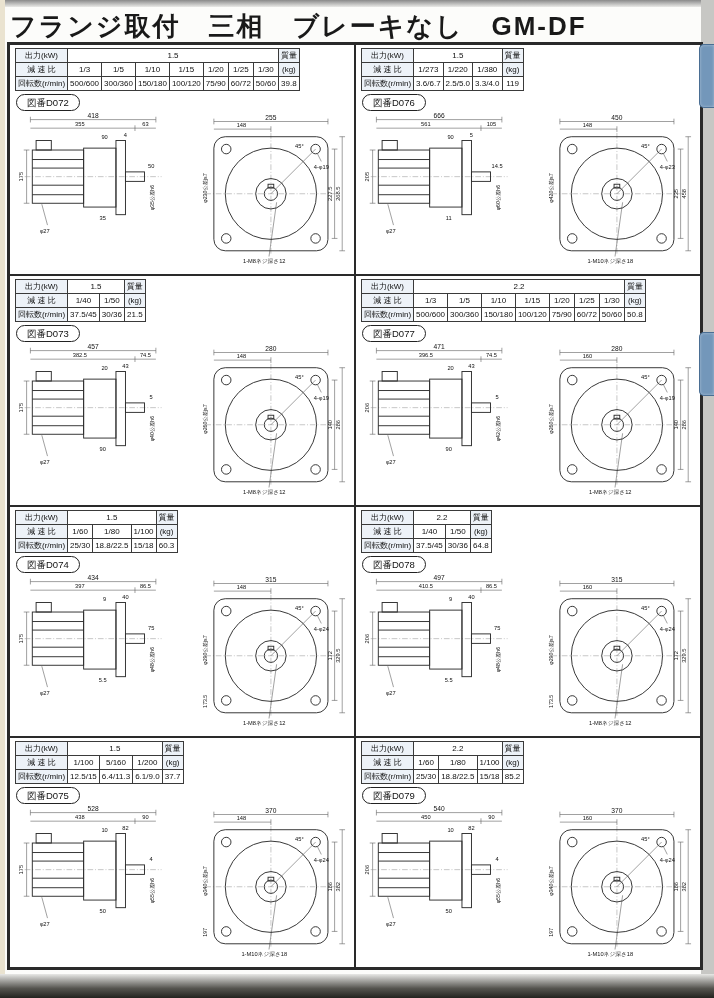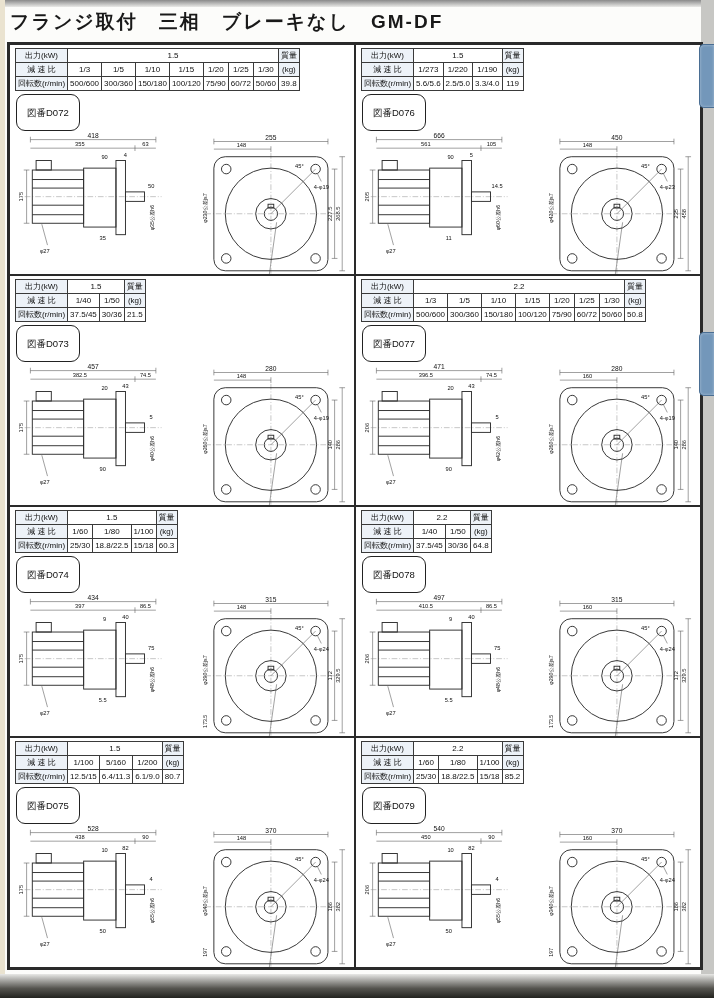--- a/index.html
+++ b/index.html
@@ -3,27 +3,27 @@
 <meta charset="utf-8">
 <style>
   html,body{margin:0;padding:0;}
   body{background:#9e9e9e;font-family:"Liberation Sans","DejaVu Sans",sans-serif;}
   .page{position:relative;width:714px;height:998px;background:#fcfcfa;overflow:hidden;margin:0 auto;}
   .strip-top{position:absolute;top:0;left:0;right:0;height:7px;background:linear-gradient(#8a8a8a,#e9e9e7);}
   .strip-bottom{position:absolute;bottom:0;left:0;right:0;height:24px;background:linear-gradient(#e8e8e6,#55544f 60%,#23231f);}
   .strip-right{position:absolute;top:0;right:0;bottom:0;width:13px;background:#c7c7c4;}
   .strip-left{position:absolute;top:0;left:0;bottom:0;width:5px;background:#eae3d0;}
   .tab{position:absolute;right:0;width:14px;height:62px;background:#7397ba;border:1px solid #4a6e93;border-right:none;border-radius:5px 0 0 5px;box-shadow:inset 0 0 3px rgba(255,255,255,.4);}
-  .header{position:absolute;top:9px;left:10px;right:18px;height:30px;font-size:19px;font-weight:bold;letter-spacing:2px;color:#191919;white-space:nowrap;}
+  .header{position:absolute;top:9px;left:10px;right:18px;height:30px;font-size:26px;font-weight:bold;letter-spacing:2px;color:#191919;white-space:nowrap;}
   .grid{position:absolute;top:42px;left:7px;width:692px;border:2px solid #2a2a2a;display:grid;grid-template-columns:1fr 1fr;background:#fca5a5;}
   .panel{border:1px solid #2a2a2a;height:231px;padding:3px 3px 0 4px;box-sizing:border-box;background:#fff;overflow:hidden;}
   table.spec{border-collapse:collapse;font-size:8px;color:#101010;margin-left:1px;}
   table.spec td{border:1px solid #3a3a3a;padding:0 2px;height:13px;text-align:center;white-space:nowrap;}
   td.lab{background:#edf2f8;}
-  .fig{display:inline-block;margin:3px 0 0 2px;padding:10px 10px;border:1px solid #222;border-radius:9px;font-size:9.5px;line-height:15px;color:#111;}
+  .fig{display:inline-block;margin:3px 0 0 2px;padding:0 10px;border:1px solid #222;border-radius:9px;font-size:9.5px;line-height:15px;color:#111;}
   svg.drawing{display:block;margin-top:1px;width:100%;height:154px;}
   svg .ln{fill:none;stroke:#2e2e2e;stroke-width:1;}
   svg .thin{fill:none;stroke:#5a5a5a;stroke-width:0.6;}
   svg .cl{stroke:#8a8a8a;stroke-width:0.5;stroke-dasharray:6 2 1 2;}
   svg text{fill:#101010;text-anchor:middle;font-family:"Liberation Sans","DejaVu Sans",sans-serif;}
   svg .t7{font-size:7px;}
   svg .t6{font-size:6px;}
   svg .t5{font-size:5.5px;}
 </style>
 </head>
@@ -159,27 +159,27 @@
       <tbody>
             <tr>
         <td class="lab">出力(kW)</td>
         <td colspan="3">1.5</td>
         <td class="lab">質量</td>
       </tr>
       <tr>
         <td class="lab">減 速 比</td>
         <td class="opt">1/273</td>
         <td class="opt">1/220</td>
-        <td class="opt">1/190</td>
+        <td class="opt">1/380</td>
 
         <td class="lab">(kg)</td>
       </tr>
       <tr>
         <td class="lab">回転数(r/min)</td>
-        <td class="opt">5.6/5.6</td>
+        <td class="opt">3.6/6.7</td>
         <td class="opt">2.5/5.0</td>
         <td class="opt">3.3/4.0</td>
 
         <td>119</td>
       </tr>
     </tbody>
         </table>
 
     <div class="fig">図番D076</div>
 
@@ -726,21 +726,21 @@
         <td class="opt">1/200</td>
 
         <td class="lab">(kg)</td>
       </tr>
       <tr>
         <td class="lab">回転数(r/min)</td>
         <td class="opt">12.5/15</td>
         <td class="opt">6.4/11.3</td>
         <td class="opt">6.1/9.0</td>
 
-        <td>80.7</td>
+        <td>37.7</td>
       </tr>
     </tbody>
         </table>
 
     <div class="fig">図番D075</div>
 
     <svg class="drawing" viewBox="0 0 344 162">
 
       <g>
         <g class="thin">

